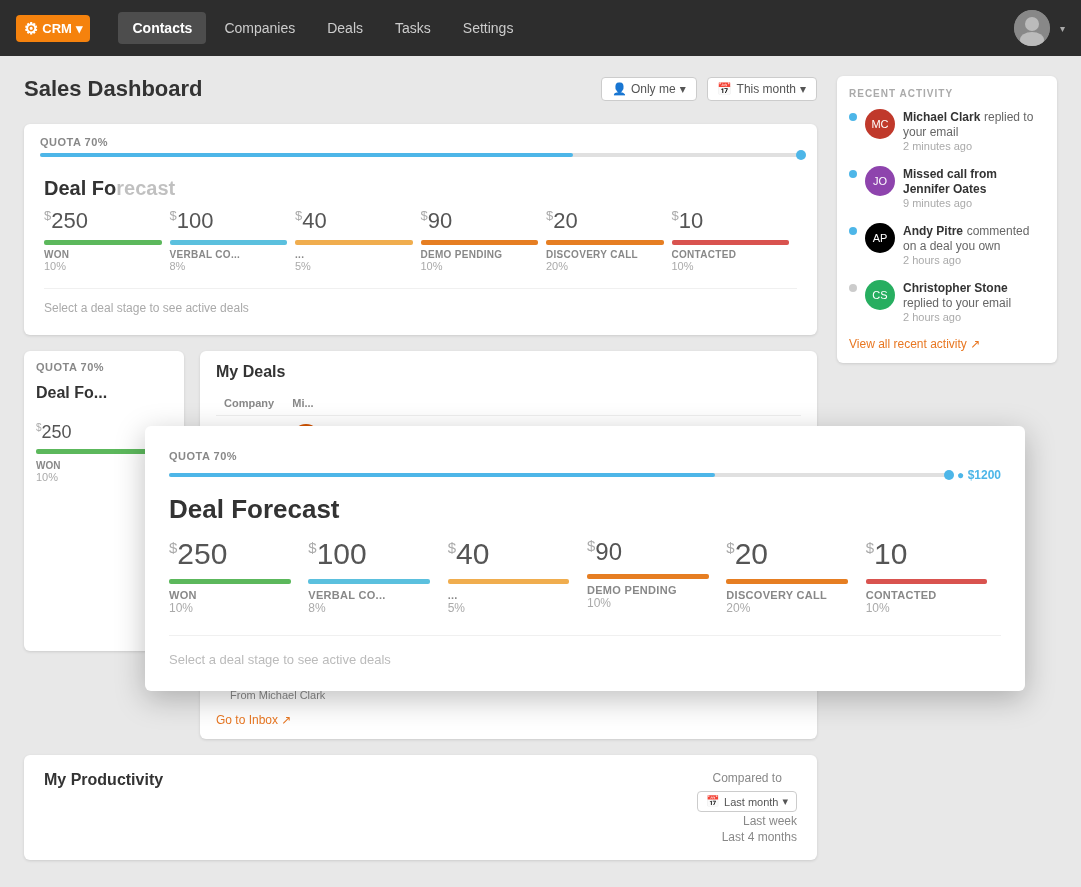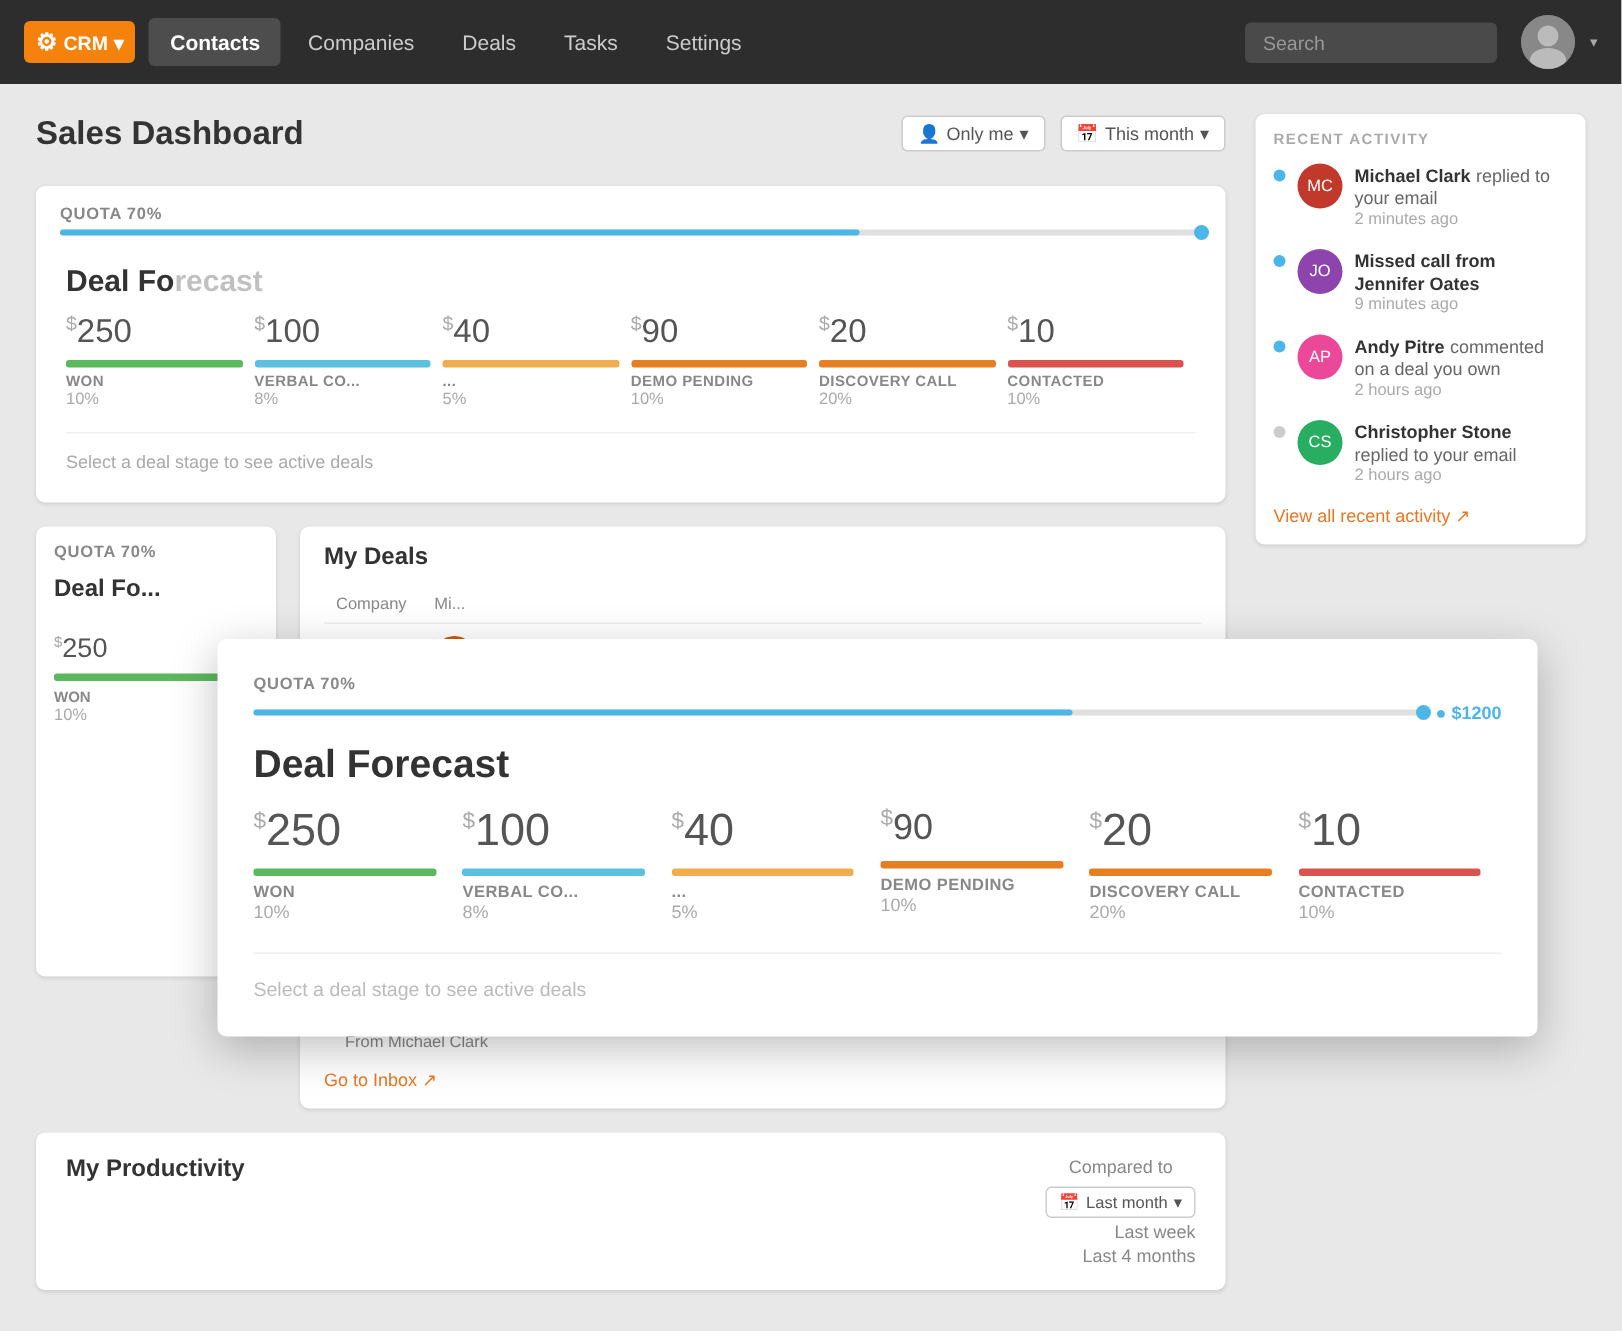--- a/index.html
+++ b/index.html
@@ -26,21 +26,21 @@
       gap: 4px;
       cursor: pointer;
     }
     .navbar-brand .sprocket {
       font-size: 16px;
     }
     .nav-links {
       display: flex;
       gap: 4px;
       flex: 1;
-      margin-left: 1px;
+      margin-left: 20px;
     }
     .nav-item {
       color: #ccc;
       padding: 8px 14px;
       cursor: pointer;
       border-radius: 4px;
       font-size: 14px;
     }
     .nav-item.active {
       background: #4d4d4d;
@@ -184,21 +184,21 @@
 
     
     .section-title { font-size: 16px; font-weight: bold; color: #333; margin-bottom: 10px; }
     .deals-table { width: 100%; border-collapse: collapse; }
     .deals-table th {
       font-size: 11px;
       color: #888;
       text-align: left;
       padding: 6px 8px;
       border-bottom: 1px solid #eee;
-      font-weight: normal;
+      font-weight: bold;
     }
     .deals-table td {
       padding: 8px 8px;
       border-bottom: 1px solid #f5f5f5;
       font-size: 12px;
       color: #555;
     }
     .deal-avatar {
       width: 28px; height: 28px;
       border-radius: 50%;
@@ -338,21 +338,21 @@
     .inbox-item { display: flex; gap: 6px; margin-bottom: 12px; align-items: flex-start; }
     .inbox-dot { width: 8px; height: 8px; border-radius: 50%; background: #4db6e8; margin-top: 3px; flex-shrink: 0; }
     .inbox-text { flex: 1; }
     .inbox-subject { font-size: 12px; color: #4db6e8; font-weight: bold; cursor: pointer; }
     .inbox-from { font-size: 11px; color: #888; }
     .go-to-inbox { font-size: 12px; color: #e87722; cursor: pointer; display: flex; align-items: center; gap: 4px; }
 
     
     .av-mc { background: #c0392b; }
     .av-jo { background: #8e44ad; }
-    .av-ap { background: #ec4899; }
+    .av-ap { background: #000000; }
     .av-cs { background: #27ae60; }
     .av-mp { background: #e67e22; }
     .av-ek { background: #16a085; }
     .av-jl { background: #d35400; }
 
     .avatar-initials { color: white; font-size: 11px; font-weight: normal; user-select: none; }
 
     .deals-row-avatar { display: flex; align-items: center; gap: 6px; }
   </style>
 </head>
@@ -364,21 +364,20 @@
     <span>CRM</span>
     <span>▾</span>
   </div>
   <div class="nav-links">
     <div class="nav-item active">Contacts</div>
     <div class="nav-item">Companies</div>
     <div class="nav-item">Deals</div>
     <div class="nav-item">Tasks</div>
     <div class="nav-item">Settings</div>
   </div>
-  <input class="search-box" type="text" placeholder="Search" style="">
   <div class="user-avatar">
     <svg viewBox="0 0 36 36">
         <circle cx="18" cy="18" r="18" fill="#888"></circle>
         <circle cx="18" cy="14" r="7" fill="#bbb"></circle>
         <ellipse cx="18" cy="30" rx="12" ry="8" fill="#bbb"></ellipse>
       </svg>
   </div>
   <span class="dropdown-arrow">▾</span>
 </nav>
 

